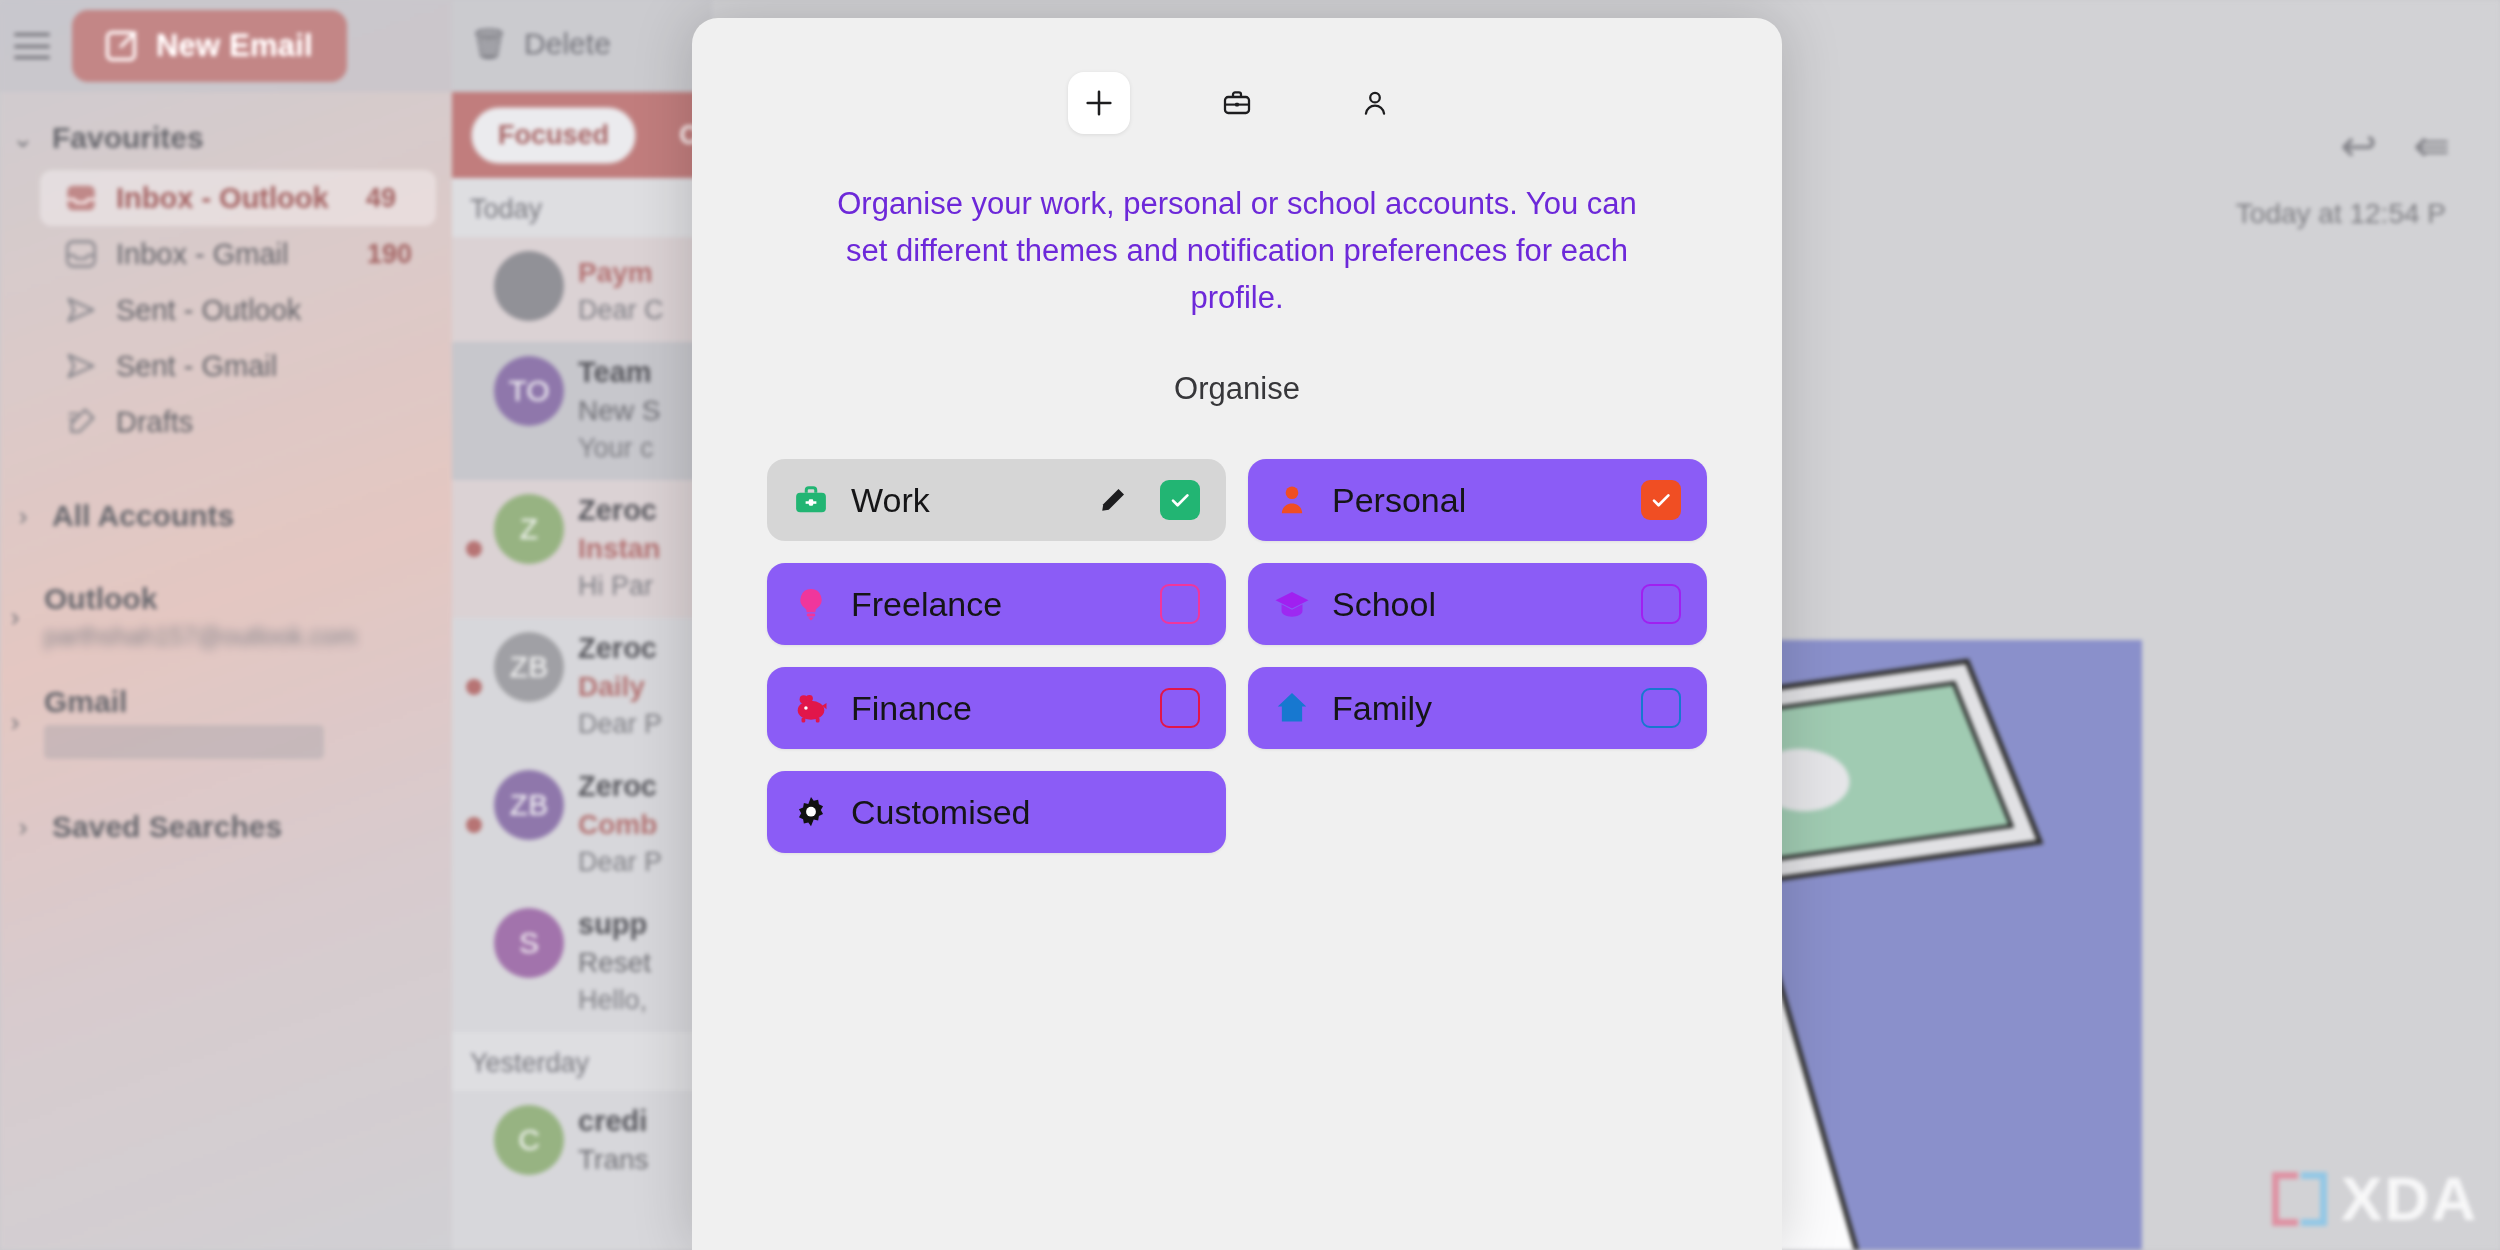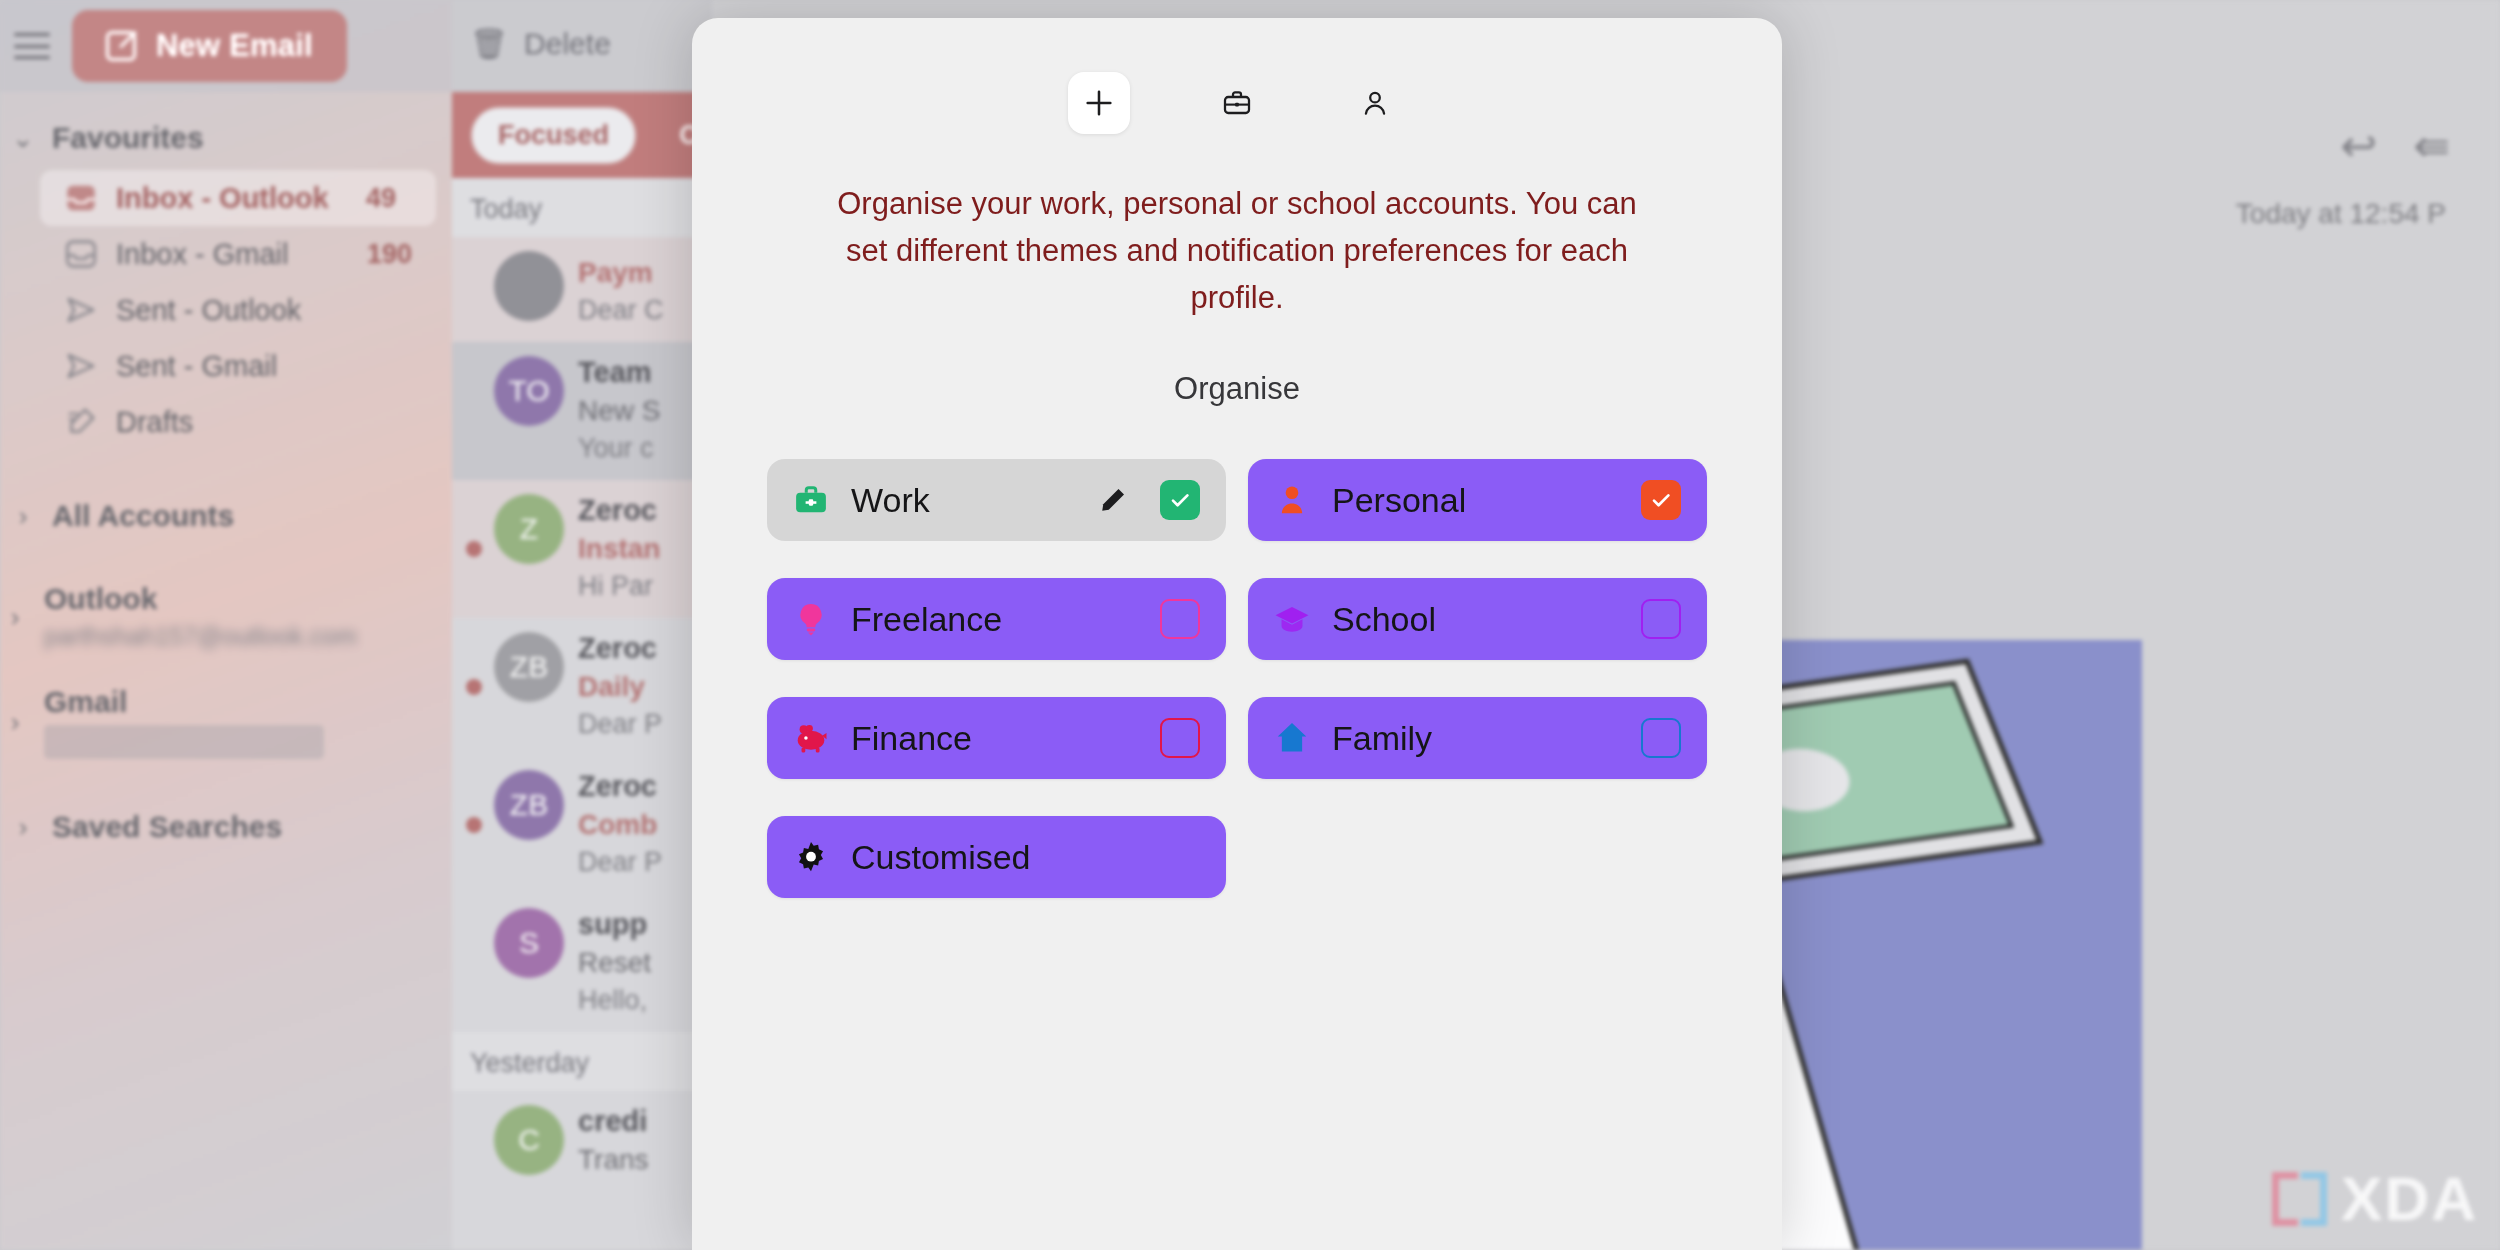--- a/index.html
+++ b/index.html
@@ -134,28 +134,28 @@
     padding-top: 54px;
   }
   .modal-toolbar { display:flex; align-items:center; gap: 76px; }
   .tb-btn {
     width: 62px; height: 62px; border-radius: 16px;
     display:flex; align-items:center; justify-content:center;
   }
   .tb-btn.filled { background:#fff; box-shadow: 0 1px 4px rgba(0,0,0,.09);}
   .modal-title { font-size: 50px; font-weight: 700; color:#1d1d1f; margin-top: 52px; letter-spacing:-.3px;}
   .modal-body {
-    font-size: 31px; color:#7f1d1d; line-height: 1.52; text-align:center;
+    font-size: 31px; color:#6d28d9; line-height: 1.52; text-align:center;
     margin-top: 46px; width: 840px;
   }
   .suggested-lbl { font-size: 31px; color:#37373a; margin-top: 50px; }
 
   .cards {
     margin-top: 52px; width: 940px;
-    display:grid; grid-template-columns: 1fr 1fr; gap: 37px 22px;
+    display:grid; grid-template-columns: 1fr 1fr; gap: 22px 22px;
   }
   .card {
     background:#8b5cf6; border-radius: 18px; height: 82px;
     display:flex; align-items:center; padding: 0 26px 0 24px; gap: 20px;
     box-shadow: 0 1px 3px rgba(0,0,0,.07);
   }
   .card.selected { background:#d6d6d6; box-shadow:none;}
   .card-ic { width: 40px; height:40px; flex:0 0 40px; display:flex;align-items:center;justify-content:center;}
   .card-lbl { flex:1; font-size: 34px; color:#151517; }
   .edit-pencil { width: 34px; height:34px; margin-right: 10px; display:flex;align-items:center;justify-content:center;}

